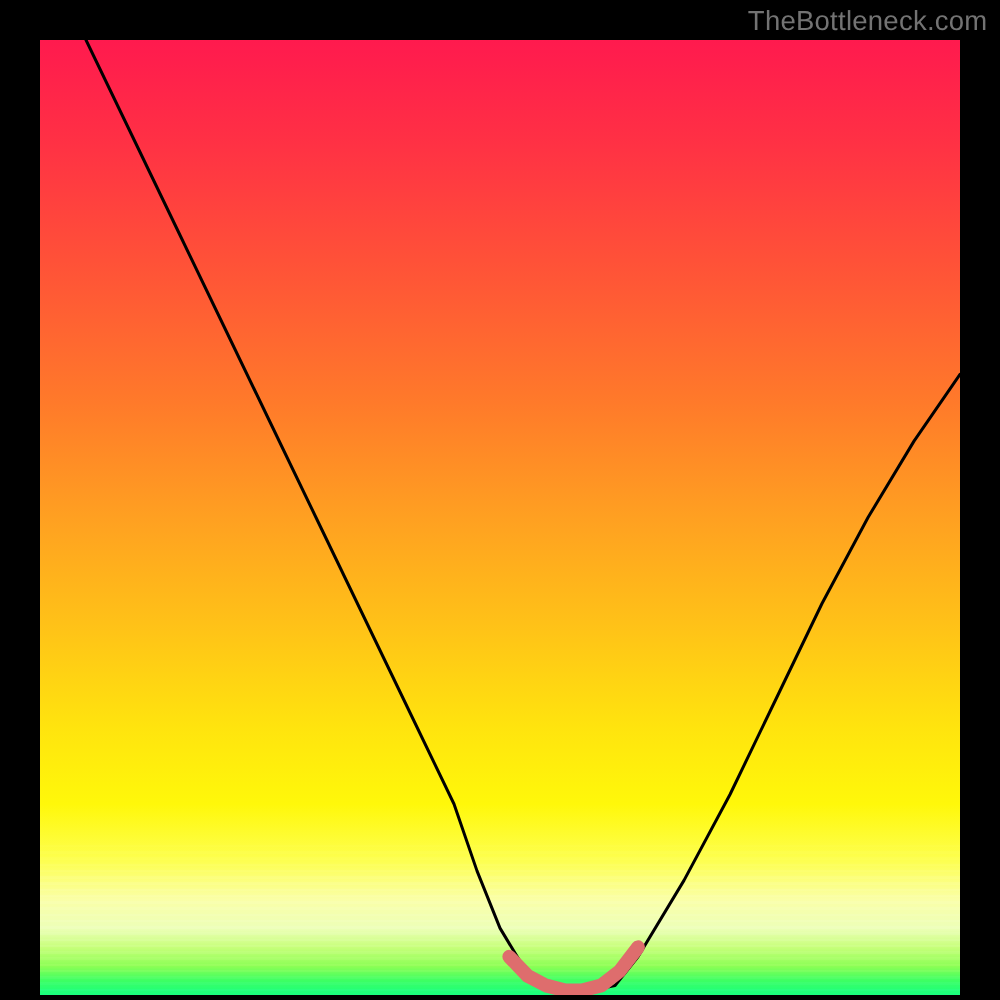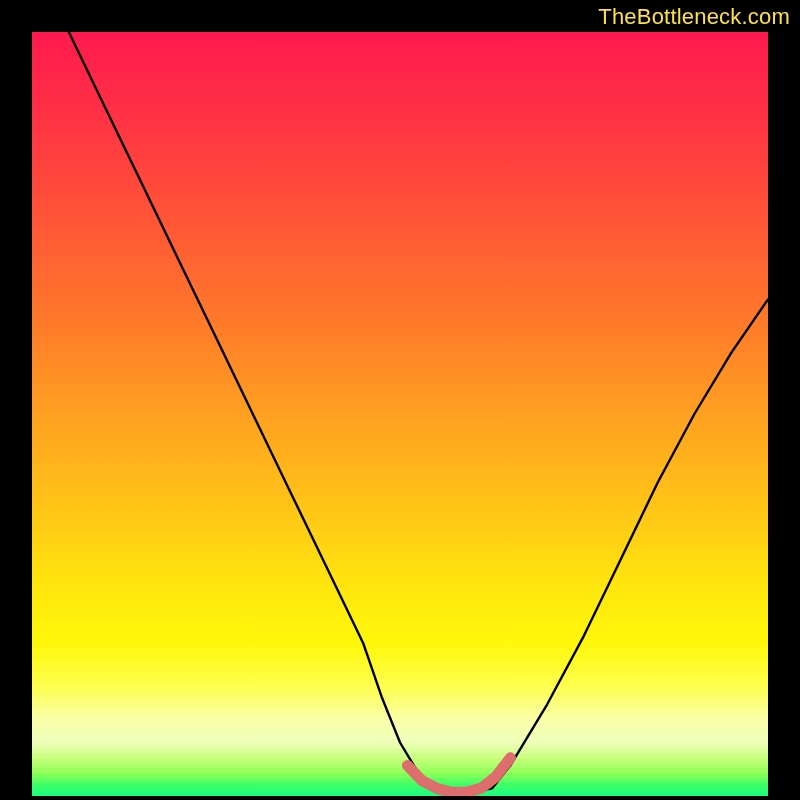--- a/index.html
+++ b/index.html
@@ -14,21 +14,21 @@
   .frame {
     position: relative;
     width: 800px;
     height: 800px;
     background: #000;
   }
   .watermark {
     position: absolute;
     top: 4px;
     right: 10px;
-    color: #fde047;
+    color: #737373;
     font-size: 22px;
     font-weight: 500;
     letter-spacing: 0.2px;
     z-index: 10;
     margin-left: 28px;
   }
   .plot-area {
     position: absolute;
     left: 32px;
     top: 32px;

